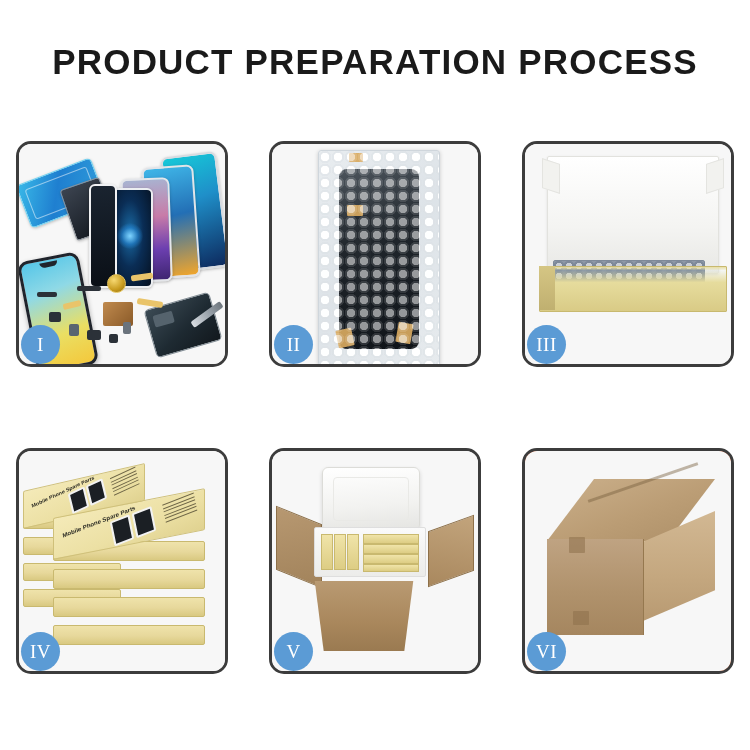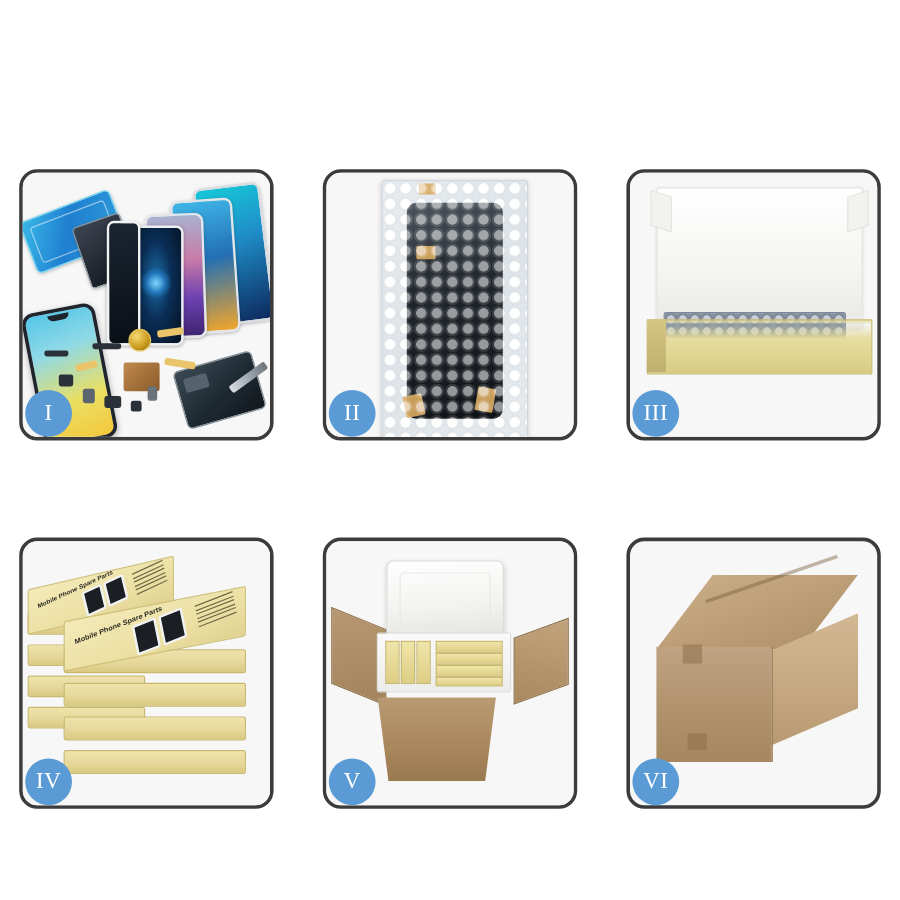--- a/index.html
+++ b/index.html
@@ -349,21 +349,21 @@
     border:1px solid #dedede;
     border-radius:2px;
   }
   .ybox{
     position:absolute;
     background:linear-gradient(180deg,#f0e4a9,#ddcd84);
     border:1px solid #c9b96f;
   }
 
   
-  .p6 { background: #0c4a6e; }
+  .p6 { background: #c2410c; }
   .c6-top{
     position:absolute;left:22px;top:28px;width:168px;height:62px;
     background:linear-gradient(160deg,#cbb08b 0%,#bb9d75 55%,#ad8f67 100%);
     clip-path: polygon(28% 0%, 100% 0%, 72% 100%, 0% 100%);
   }
   .c6-front{
     position:absolute;left:22px;top:88px;width:96px;height:96px;
     background:linear-gradient(180deg,#bfa382 0%,#b0926c 55%,#a5865f 100%);
     border-right:1px solid #95784f;
   }
@@ -379,20 +379,21 @@
   .c6-tab{
     position:absolute;
     background:rgba(140,112,74,0.55);
     border-radius:1px;
   }
 </style>
 </head>
 <body>
 
 <div id="header">
+  <h1 id="page-title">PRODUCT PREPARATION PROCESS</h1>
 </div>
 
 <div id="panel-grid">
 
   <div class="panel p1">
     <div class="panel-inner">
       <div class="phone-lcd lcd-blue"></div>
       <div class="phone-lcd lcd-darkmini"></div>
       <div class="phone-lcd ph-r3"></div>
       <div class="phone-lcd ph-r2"></div>

